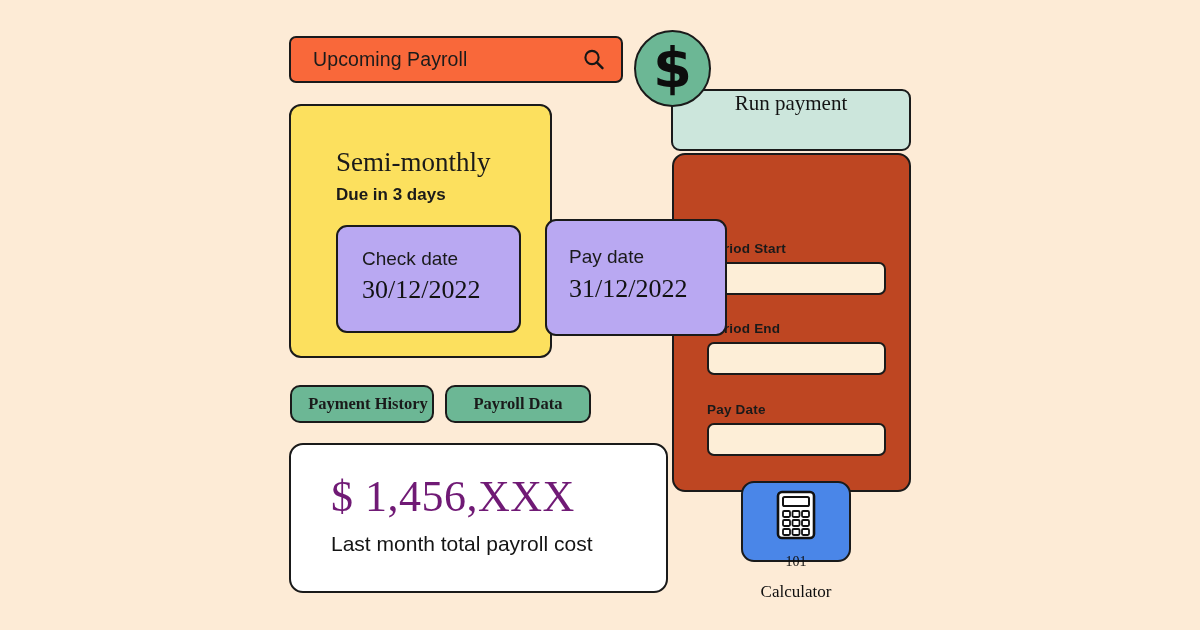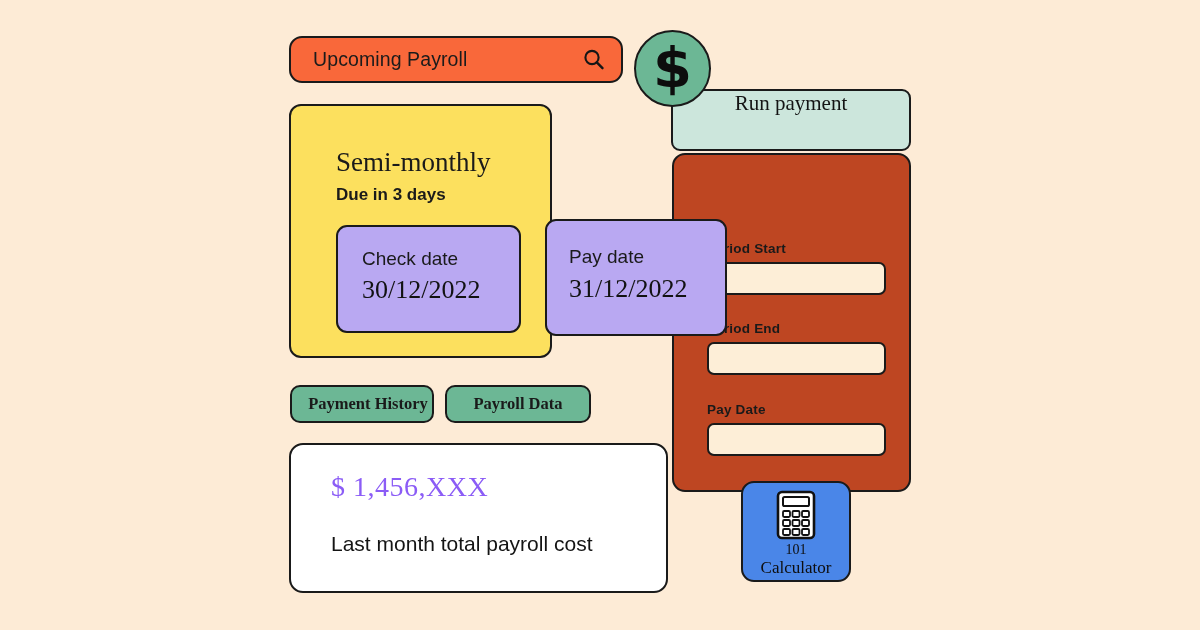--- a/index.html
+++ b/index.html
@@ -23,21 +23,21 @@
   
   .abs { position: absolute; box-sizing: border-box; }
   .stroke { border: 2px solid #1a1a1a; }
   .serif { font-family: "Liberation Serif", serif; }
 
   
   #search-bar {
     left: 289px; top: 36px;
     width: 334px; height: 47px;
     background: #f9683a;
-    border-radius: 13px;
+    border-radius: 7px;
     display: flex;
     align-items: center;
     padding: 0 14px 0 22px;
   }
   #search-text {
     flex: 1;
     font-size: 19.5px;
     color: #1b1b1b;
     letter-spacing: .1px;
   }
@@ -171,42 +171,43 @@
   
   #total-card {
     left: 289px; top: 443px;
     width: 379px; height: 150px;
     background: #ffffff;
     border-radius: 14px;
   }
   #total-amount {
     position: absolute;
     left: 40px; top: 26px;
-    font-size: 28px;
-    color: #8b5cf6;
+    font-size: 44px;
+    color: #701a75;
     letter-spacing: .5px;
   }
   #total-caption {
     position: absolute;
     left: 40px; top: 87px;
     font-size: 21px;
     color: #141414;
   }
 
   
   #calculator-tile {
     left: 741px; top: 481px;
-    width: 110px; height: 101px;
+    width: 110px; height: 81px;
     background: #4a86e8;
     border-radius: 13px;
     z-index: 7;
     display: flex;
     flex-direction: column;
     align-items: center;
     padding-top: 7px;
+    gap: 12px;
   }
   #calculator-icon { width: 44px; height: 50px; display:block; }
   #calculator-number {
     font-size: 14px;
     color: #0e0e0e;
     margin-top: 2px;
     line-height: 1.15;
   }
   #calculator-label {
     font-size: 17px;

